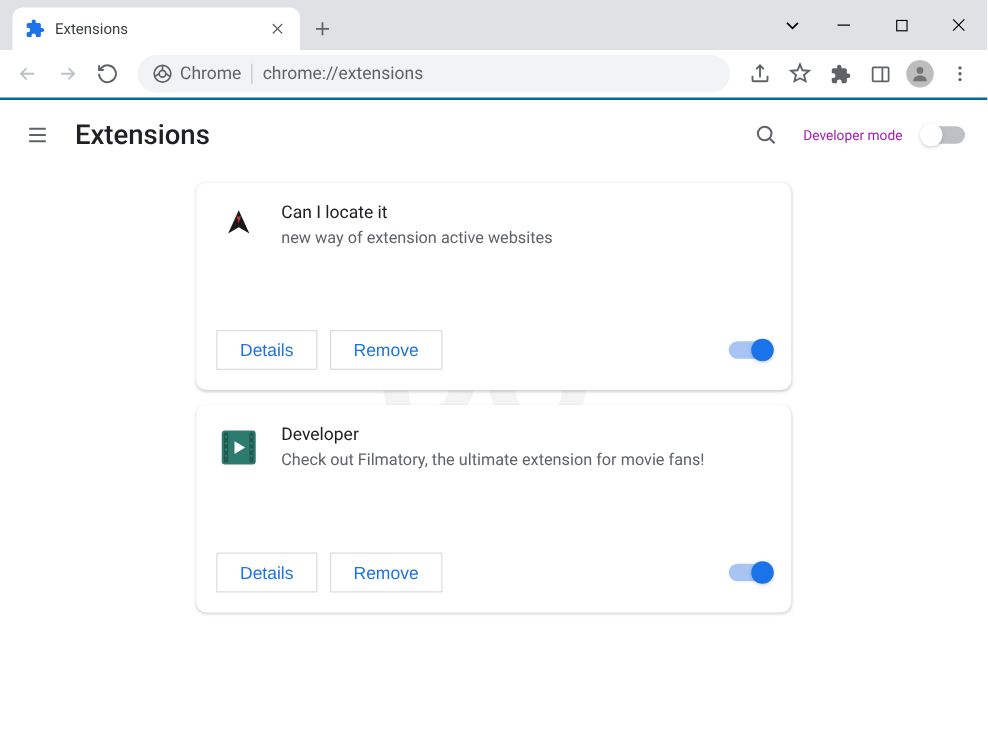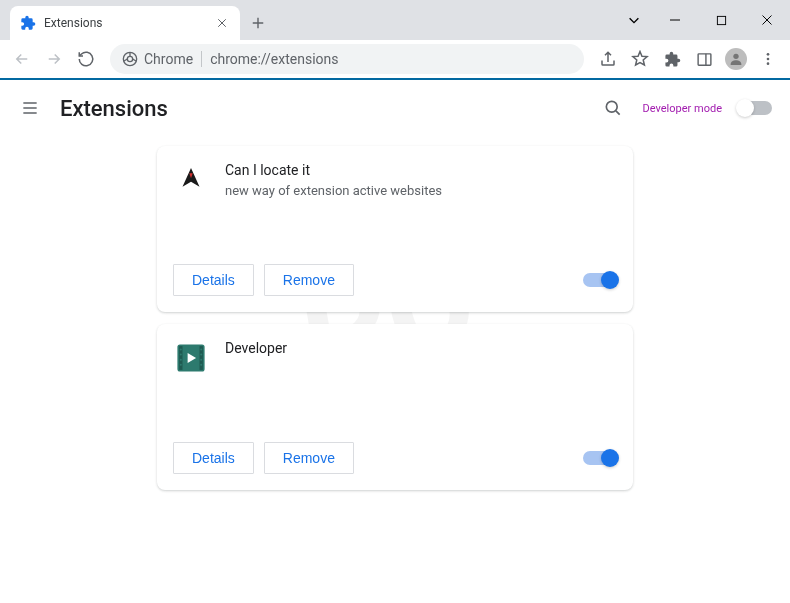--- a/index.html
+++ b/index.html
@@ -246,20 +246,21 @@
               <circle cx="8" cy="28" r="1.2" fill="#2d7a6e"></circle>
           <circle cx="32" cy="10" r="1.2" fill="#2d7a6e"></circle>
               <circle cx="32" cy="16" r="1.2" fill="#2d7a6e"></circle>
               <circle cx="32" cy="22" r="1.2" fill="#2d7a6e"></circle>
               <circle cx="32" cy="28" r="1.2" fill="#2d7a6e"></circle>
           <path d="M16 14 L26 20 L16 26 Z" fill="#fff"></path>
         </svg>
       </div>
       <div class="ext-info">
         <div class="ext-name">Developer</div>
+        <div class="ext-desc">Check out Filmatory, the ultimate extension for movie fans!</div>
       </div>
     </div>
     <div class="card-bottom">
       <button class="btn">Details</button>
       <button class="btn">Remove</button>
       <div class="spacer"></div>
       <div class="toggle on">
         <div class="knob"></div>
       </div>
     </div>

